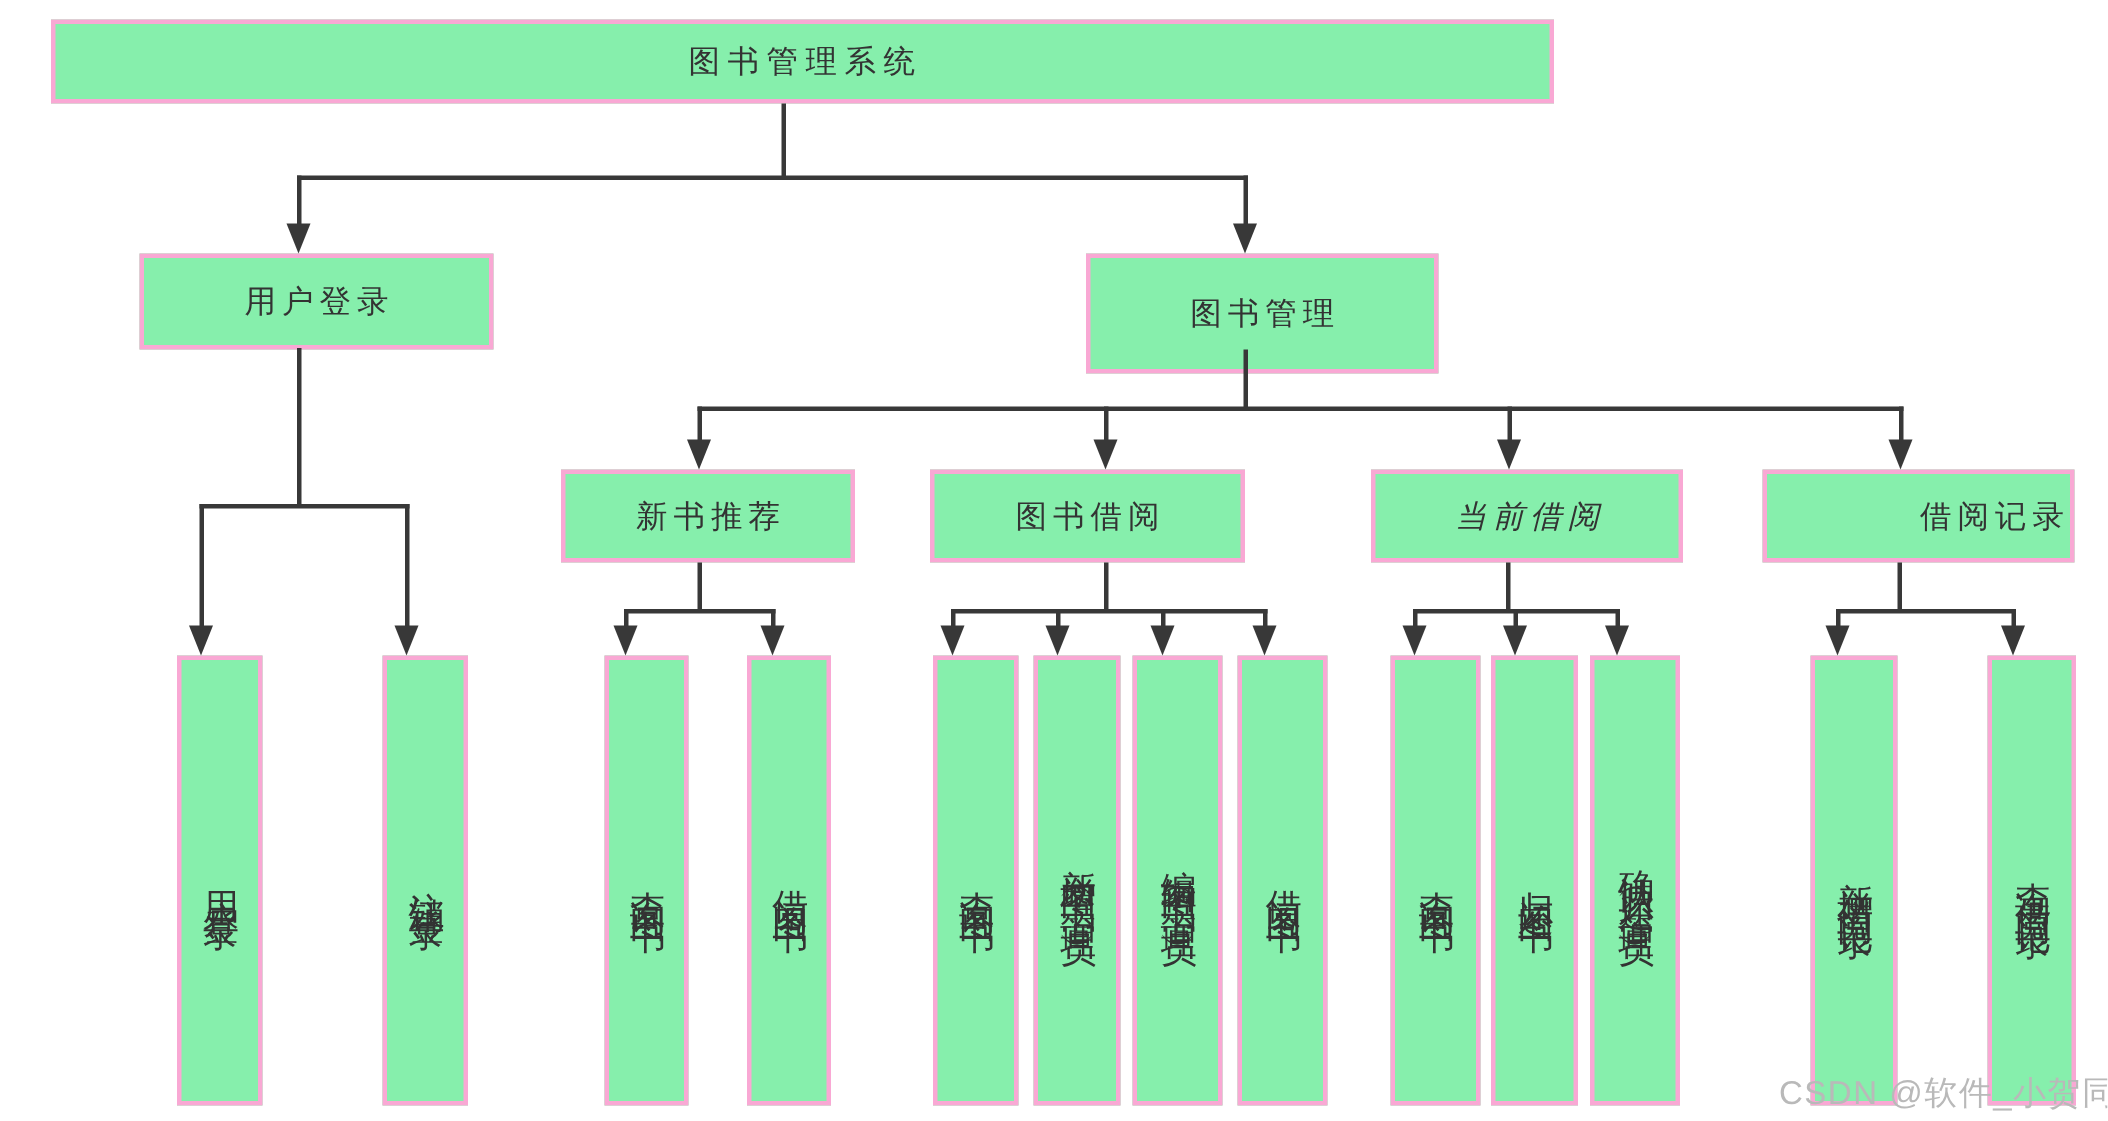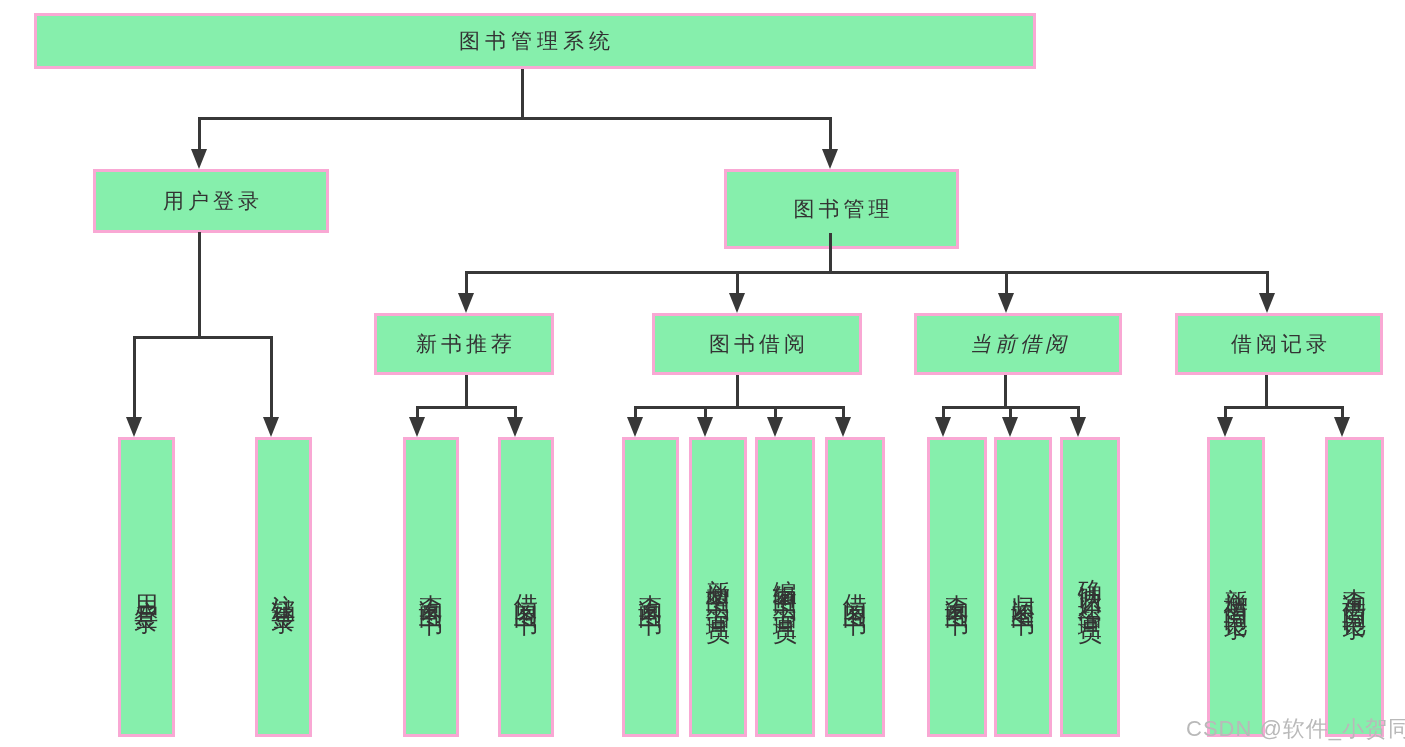--- a/index.html
+++ b/index.html
@@ -38,30 +38,30 @@
     <span class="hlabel root-label">图书管理系统</span>
   </div>
 
   <div class="box" style="left:81px;top:169px;width:236px;height:64px;">
     <span class="hlabel">用户登录</span>
   </div>
   <div class="box" style="left:712px;top:169px;width:235px;height:80px;">
     <span class="hlabel">图书管理</span>
   </div>
 
-  <div class="box" style="left:362px;top:313px;width:180px;height:62px;">
+  <div class="box" style="left:362px;top:313px;width:196px;height:62px;">
     <span class="hlabel">新书推荐</span>
   </div>
-  <div class="box" style="left:640px;top:313px;width:210px;height:62px;">
+  <div class="box" style="left:608px;top:313px;width:210px;height:62px;">
     <span class="hlabel">图书借阅</span>
   </div>
   <div class="box" style="left:902px;top:313px;width:208px;height:62px;font-style:italic;">
     <span class="hlabel">当前借阅</span>
   </div>
-  <div class="box" style="left:1163px;top:313px;width:208px;height:62px;">
+  <div class="box" style="left:1163px;top:313px;width:208px;height:62px;justify-content:flex-end;">
     <span class="hlabel">借阅记录</span>
   </div>
 
   <div class="box vbox" style="left:106px;top:437px;width:57px;height:300px;">
     <span>用户登录</span>
   </div>
   <div class="box vbox" style="left:243px;top:437px;width:57px;height:300px;">
     <span>注销登录</span>
   </div>
 

